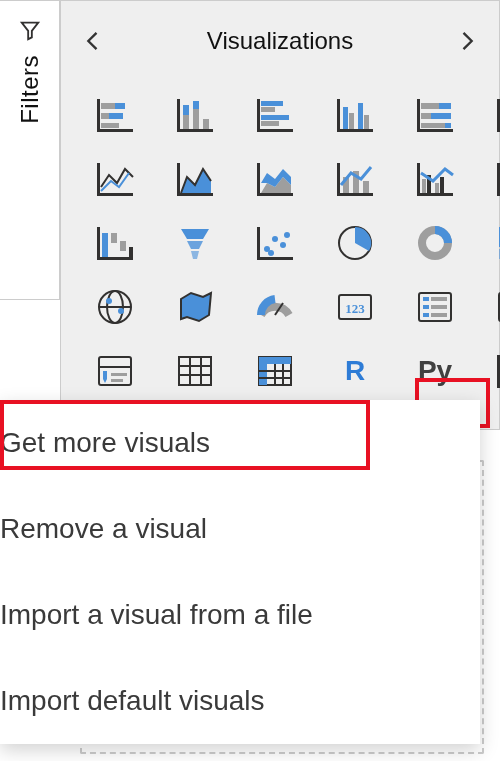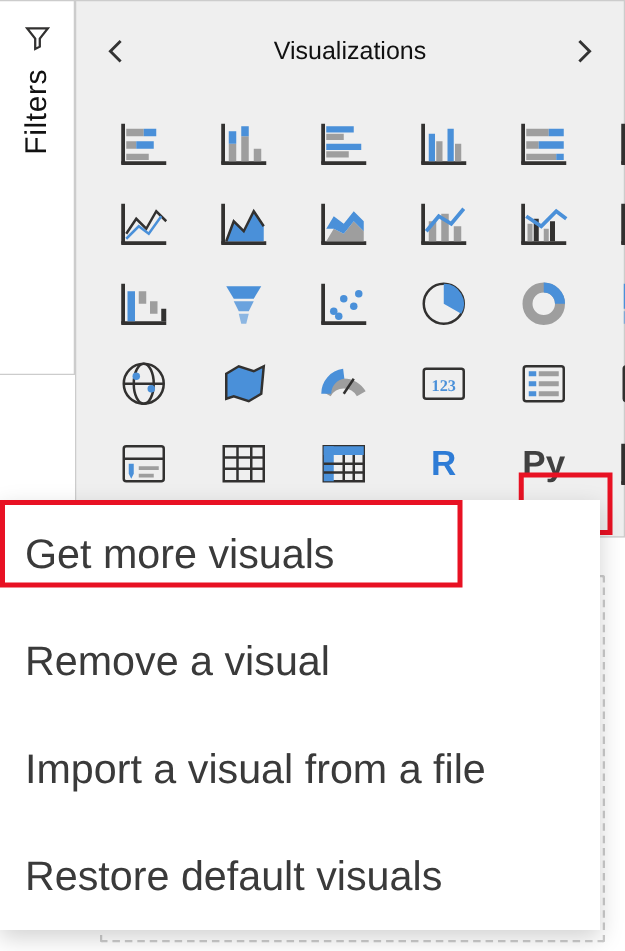--- a/index.html
+++ b/index.html
@@ -11,42 +11,42 @@
   .filters-tab .funnel{width:22px;height:22px;margin-bottom:14px;color:#222;}
   .filters-label{writing-mode:vertical-rl;text-orientation:mixed;font-size:24px;color:#111;
     font-weight:400;letter-spacing:0.5px;transform:rotate(180deg);}
   
   .viz-panel{position:absolute;left:60px;top:0;right:0;height:430px;background:#efefef;
     border:1px solid #ccc;box-sizing:border-box;}
   .viz-header{display:flex;align-items:center;justify-content:space-between;
     padding:10px 18px 0 18px;height:60px;}
   .viz-header .chevron{width:28px;height:28px;stroke:#333;stroke-width:2;fill:none;
     cursor:pointer;flex:0 0 28px;}
-  .viz-title{font-size:20px;font-weight:400;color:#111;}
+  .viz-title{font-size:24px;font-weight:400;color:#111;}
   .viz-grid{display:grid;grid-template-columns:repeat(6,48px);grid-auto-rows:48px;
     gap:16px 32px;padding:20px 0 0 30px;}
   .viz-grid .cell{width:48px;height:48px;display:flex;align-items:center;justify-content:center;
     cursor:pointer;color:#323130;}
   .viz-grid .cell svg{width:44px;height:44px;}
   .cell.r-text,.cell.py-text{font-weight:700;font-size:28px;font-family:"Segoe UI",Arial,sans-serif;}
   .cell.r-text{color:#2E7CD6;}
   .cell.py-text{color:#404040;}
   
   .more-btn{position:absolute;right:25px;bottom:10px;width:50px;height:30px;
     display:flex;align-items:center;justify-content:center;gap:8px;cursor:pointer;}
   .more-btn span{width:6px;height:6px;border-radius:50%;background:#555;}
   
   .hl{position:absolute;border:4px solid #E81123;box-sizing:border-box;pointer-events:none;}
   .hl-more{left:415px;top:378px;width:75px;height:50px;}
   .hl-get{left:0;top:400px;width:370px;height:70px;z-index:20;}
   
   .menu{position:absolute;left:0;top:400px;width:480px;background:#fff;
     box-shadow:0 6px 18px rgba(0,0,0,0.18);z-index:10;}
-  .menu-item{height:86px;display:flex;align-items:center;padding-left:20px;
-    font-size:33px;color:#3a3a3a;cursor:pointer;}
+  .menu-item{height:86px;display:flex;align-items:center;
+    font-size:28px;color:#3a3a3a;cursor:pointer;}
   .menu-item+.menu-item{border-top:0;}
   
   .dropzone{position:absolute;left:80px;top:460px;width:400px;height:290px;
     border:2px dashed #ccc;border-radius:2px;z-index:1;}
   
   .st-dark{fill:#323130;}
   .st-gray{fill:#9e9e9e;}
   .st-blue{fill:#4a90d9;}
   .st-yellow{fill:#f2c94c;}
   .st-green{fill:#27ae60;}
@@ -348,19 +348,19 @@
     <span></span>
   </div>
 </div>
 
 <div class="dropzone"></div>
 
 <div class="menu">
   <div class="menu-item">Get more visuals</div>
   <div class="menu-item">Remove a visual</div>
   <div class="menu-item">Import a visual from a file</div>
-  <div class="menu-item">Restore default visuals</div>
+  <div class="menu-item">Import default visuals</div>
 </div>
 
 <div class="hl hl-more"></div>
 <div class="hl hl-get"></div>
 
 </div>
 
 </body></html>

